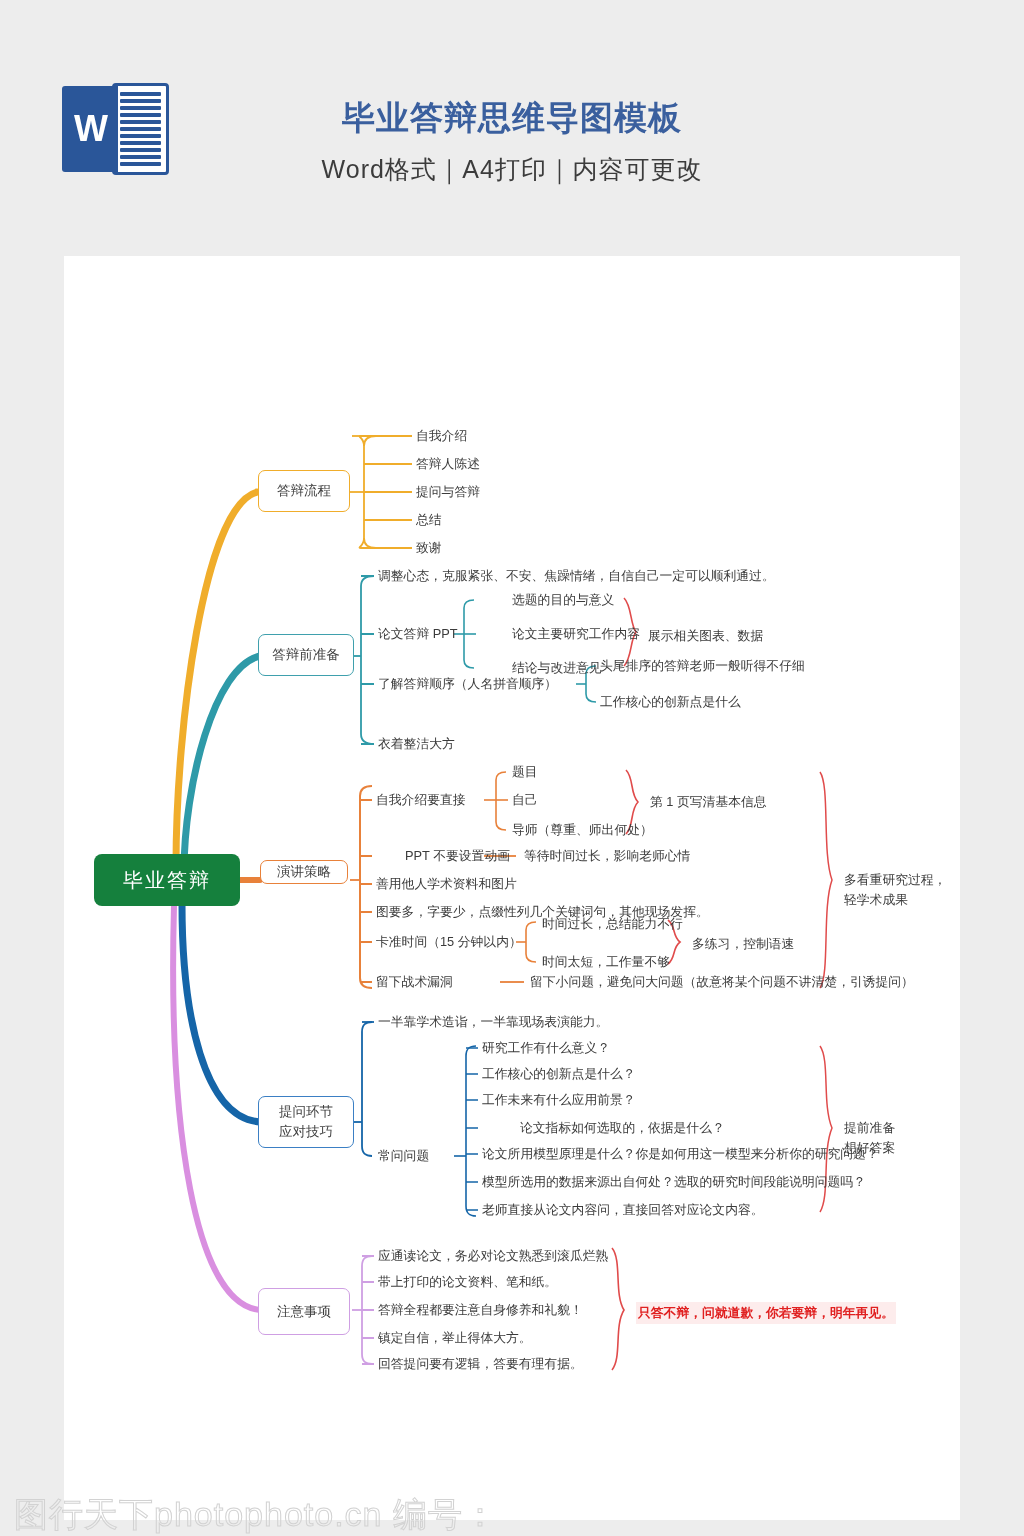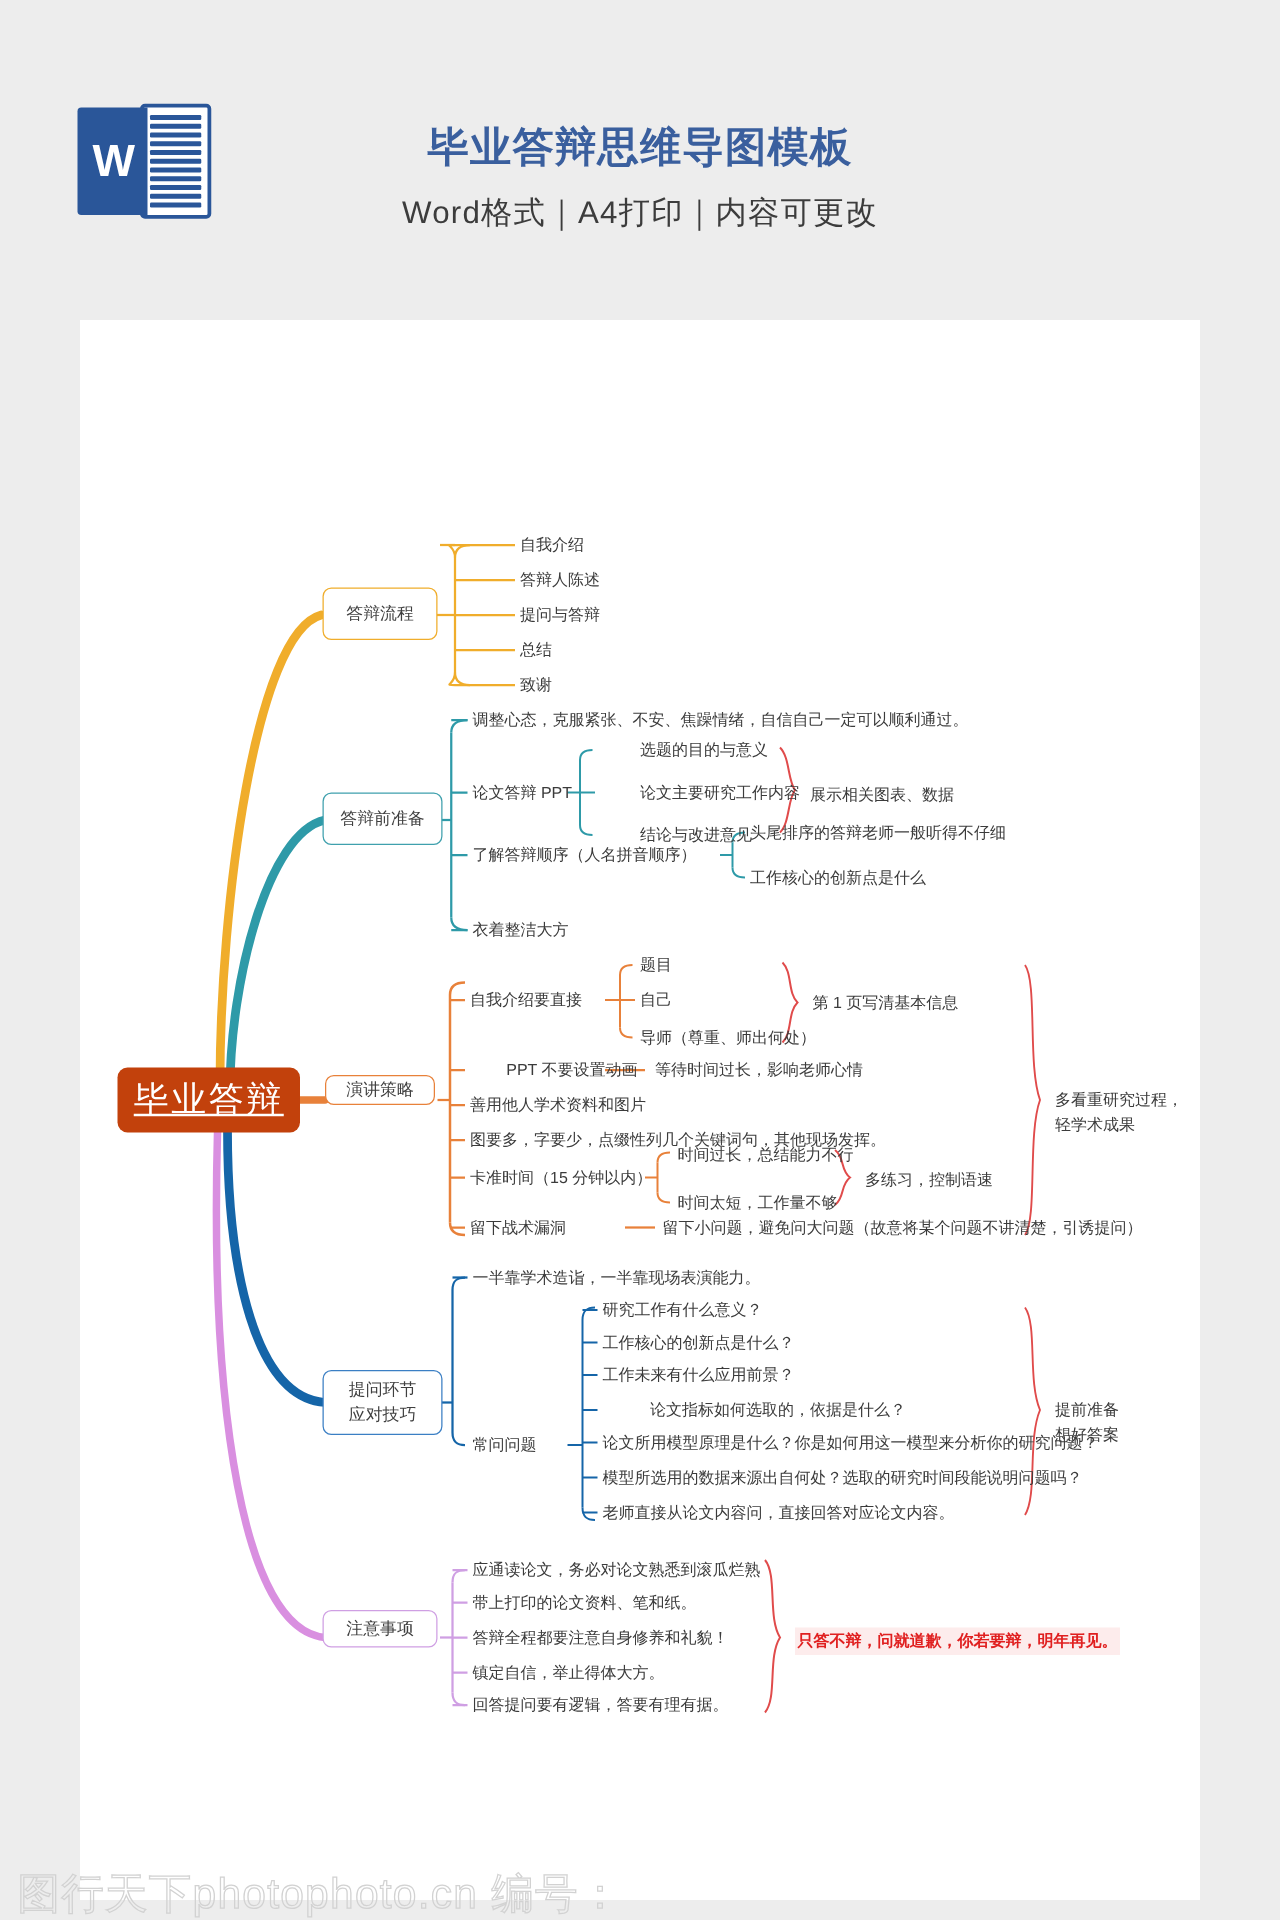--- a/index.html
+++ b/index.html
@@ -32,22 +32,22 @@
   
   .page { position: absolute; left: 64px; top: 256px; width: 896px; height: 1264px; background: #fff; }
 
   .canvas { position: absolute; left: 0; top: 0; width: 896px; height: 1264px; }
   .svg-layer { position: absolute; left: 0; top: 0; width: 896px; height: 1264px; }
 
   
   .node { position: absolute; background: #fff; border-radius: 7px;
           display: flex; align-items: center; justify-content: center;
           font-size: 13.5px; color: #3f3f3f; text-align: center; line-height: 1.45; }
-  .node.center { background: #c2410c; border: none; color: #fff;
-                 font-size: 28px; border-radius: 8px; letter-spacing: 2px; text-decoration: underline; }
+  .node.center { background: #15803d; border: none; color: #fff;
+                 font-size: 20px; border-radius: 8px; letter-spacing: 2px; }
   .node.b-orange { border: 1.6px solid #f0ad2b; }
   .node.b-teal   { border: 1.6px solid #3fa0ad; }
   .node.b-deeporange { border: 1.6px solid #e8813a; }
   .node.b-blue   { border: 1.6px solid #3b7fc4; }
   .node.b-purple { border: 1.6px solid #cf9fe3; }
 
   
   .leaf { position: absolute; font-size: 12.8px; color: #3b3b3b; white-space: nowrap;
           line-height: 1.3; }
   .ann { position: absolute; font-size: 12.8px; color: #3b3b3b; line-height: 1.55; }
@@ -170,21 +170,21 @@
 
       <div class="node b-orange" style="left:194px; top:214px; width:92px; height:42px;">答辩流程</div>
 
       <div class="node b-teal" style="left:194px; top:378px; width:96px; height:42px;">答辩前准备</div>
 
       <div class="node b-deeporange" style="left:196px; top:604px; width:88px; height:24px;">演讲策略</div>
 
       <div class="node b-blue" style="left:194px; top:840px; width:96px; height:52px; white-space:pre-line;">提问环节
 应对技巧</div>
 
-      <div class="node b-purple" style="left:194px; top:1032px; width:92px; height:30px;">注意事项</div>
+      <div class="node b-purple" style="left:194px; top:1032px; width:92px; height:47px;">注意事项</div>
 
       <div class="leaf" style="left:352px; top:172px;">自我介绍</div>
       <div class="leaf" style="left:352px; top:200px;">答辩人陈述</div>
       <div class="leaf" style="left:352px; top:228px;">提问与答辩</div>
       <div class="leaf" style="left:352px; top:256px;">总结</div>
       <div class="leaf" style="left:352px; top:284px;">致谢</div>
 
       <div class="leaf" style="left:314px; top:312px;">调整心态，克服紧张、不安、焦躁情绪，自信自己一定可以顺利通过。</div>
       <div class="leaf" style="left:314px; top:370px;">论文答辩 PPT</div>
       <div class="leaf" style="left:448px; top:336px;">选题的目的与意义</div>

